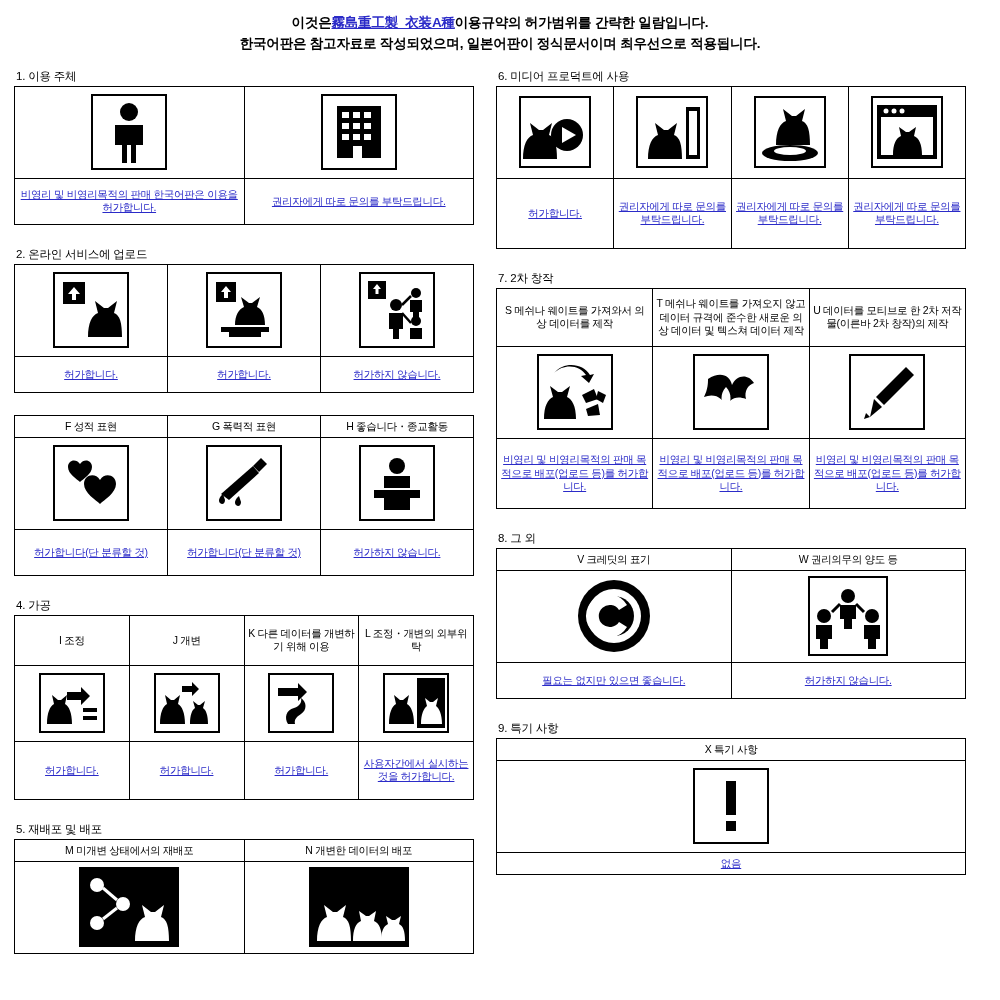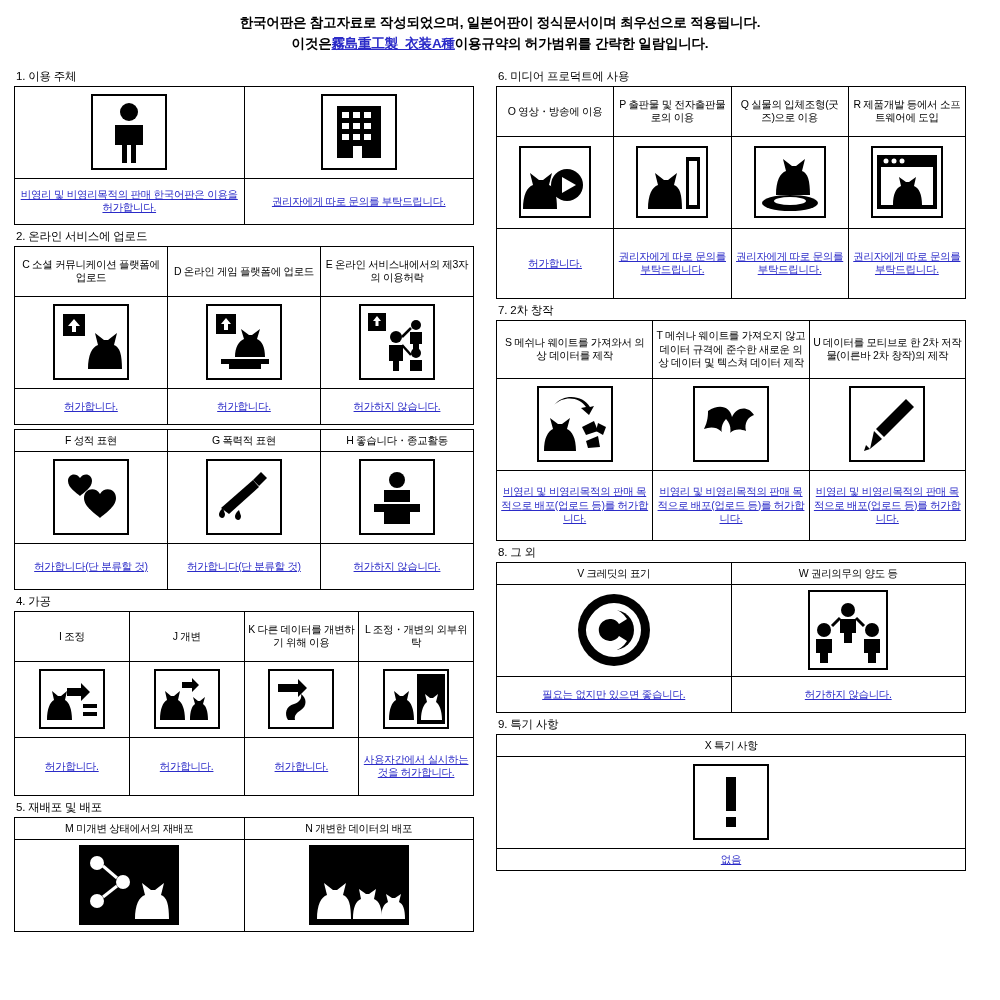--- a/index.html
+++ b/index.html
@@ -34,21 +34,21 @@
   
   .cols {
     display: flex;
     padding: 0 14px;
     gap: 22px;
     margin-top: 14px;
   }
   .col { width: 460px; flex: 0 0 460px; }
   .col.right { width: 470px; flex: 0 0 470px; }
 
-  .section { margin-bottom: 4px; }
+  .section { margin-bottom: 22px; }
   .sec-title {
     font-size: 11.5px;
     margin: 0 0 2px 2px;
     letter-spacing: -0.2px;
   }
   table.grid {
     border-collapse: collapse;
     width: 100%;
     table-layout: fixed;
     background: #fff;
@@ -99,24 +99,24 @@
   .box.w100 { width: 100px; }
   .box.black { background: #000; border-color: #000; }
   .box svg { display: block; }
 </style>
 </head>
 <body>
 
 <div id="page">
 
   <div class="header">
-    <div class="line">한국어판은 참고자료로 작성되었으며, 일본어판이 정식문서이며 최우선으로 적용됩니다.</div>
     <div class="line">
       <span>이것은</span><span class="hl">霧島重工製_衣装A種</span><span>이용규약의 허가범위를 간략한 일람입니다.</span>
     </div>
+    <div class="line">한국어판은 참고자료로 작성되었으며, 일본어판이 정식문서이며 최우선으로 적용됩니다.</div>
   </div>
 
   <div class="cols">
 
     <div class="col left">
 
       <div class="section">
         <div class="sec-title">1. 이용 주체</div>
         <table class="grid">
           <tbody>
@@ -154,25 +154,20 @@
             <td class="note t2">권리자에게 따로 문의를 부탁드립니다.</td>
           </tr>
         </tbody>
           </table>
       </div>
 
       <div class="section">
         <div class="sec-title">2. 온라인 서비스에 업로드</div>
         <table class="grid">
           <tbody>
-              <tr>
-            <td class="hd tall">C 소셜 커뮤니케이션 플랫폼에 업로드</td>
-            <td class="hd tall">D 온라인 게임 플랫폼에 업로드</td>
-            <td class="hd tall">E 온라인 서비스내에서의 제3자의 이용허락</td>
-          </tr>
           <tr>
             <td class="ico">
               <div class="box">
                 <svg width="62" height="62" viewBox="0 0 62 62">
                   <rect x="3" y="3" width="22" height="22" fill="#000"></rect>
                   <path d="M14 8l6 7h-4v6h-4v-6H8z" fill="#fff"></path>
                   <path d="M28 58c0-14 4-22 10-24l-3-12 9 7h4l9-7-3 12c6 2 8 10 8 24z" fill="#000"></path>
                 </svg>
               </div>
             </td>
@@ -363,26 +358,20 @@
       </div>
 
     </div>
 
     <div class="col right">
 
       <div class="section">
         <div class="sec-title">6. 미디어 프로덕트에 사용</div>
         <table class="grid">
           <tbody>
-              <tr>
-            <td class="hd tall">O 영상・방송에 이용</td>
-            <td class="hd tall">P 출판물 및 전자출판물로의 이용</td>
-            <td class="hd tall">Q 실물의 입체조형(굿즈)으로 이용</td>
-            <td class="hd tall">R 제품개발 등에서 소프트웨어에 도입</td>
-          </tr>
           <tr>
             <td class="ico">
               <div class="box" style="width:72px;height:72px">
                 <svg width="64" height="62" viewBox="0 0 64 62">
                   <path d="M0 58c0-14 4-22 10-24l-3-12 9 7h4l9-7-3 12c6 2 8 10 8 24z" fill="#000"></path>
                   <circle cx="44" cy="34" r="16" fill="#000"></circle>
                   <path d="M39 26l14 8-14 8z" fill="#fff"></path>
                 </svg>
               </div>
             </td>

